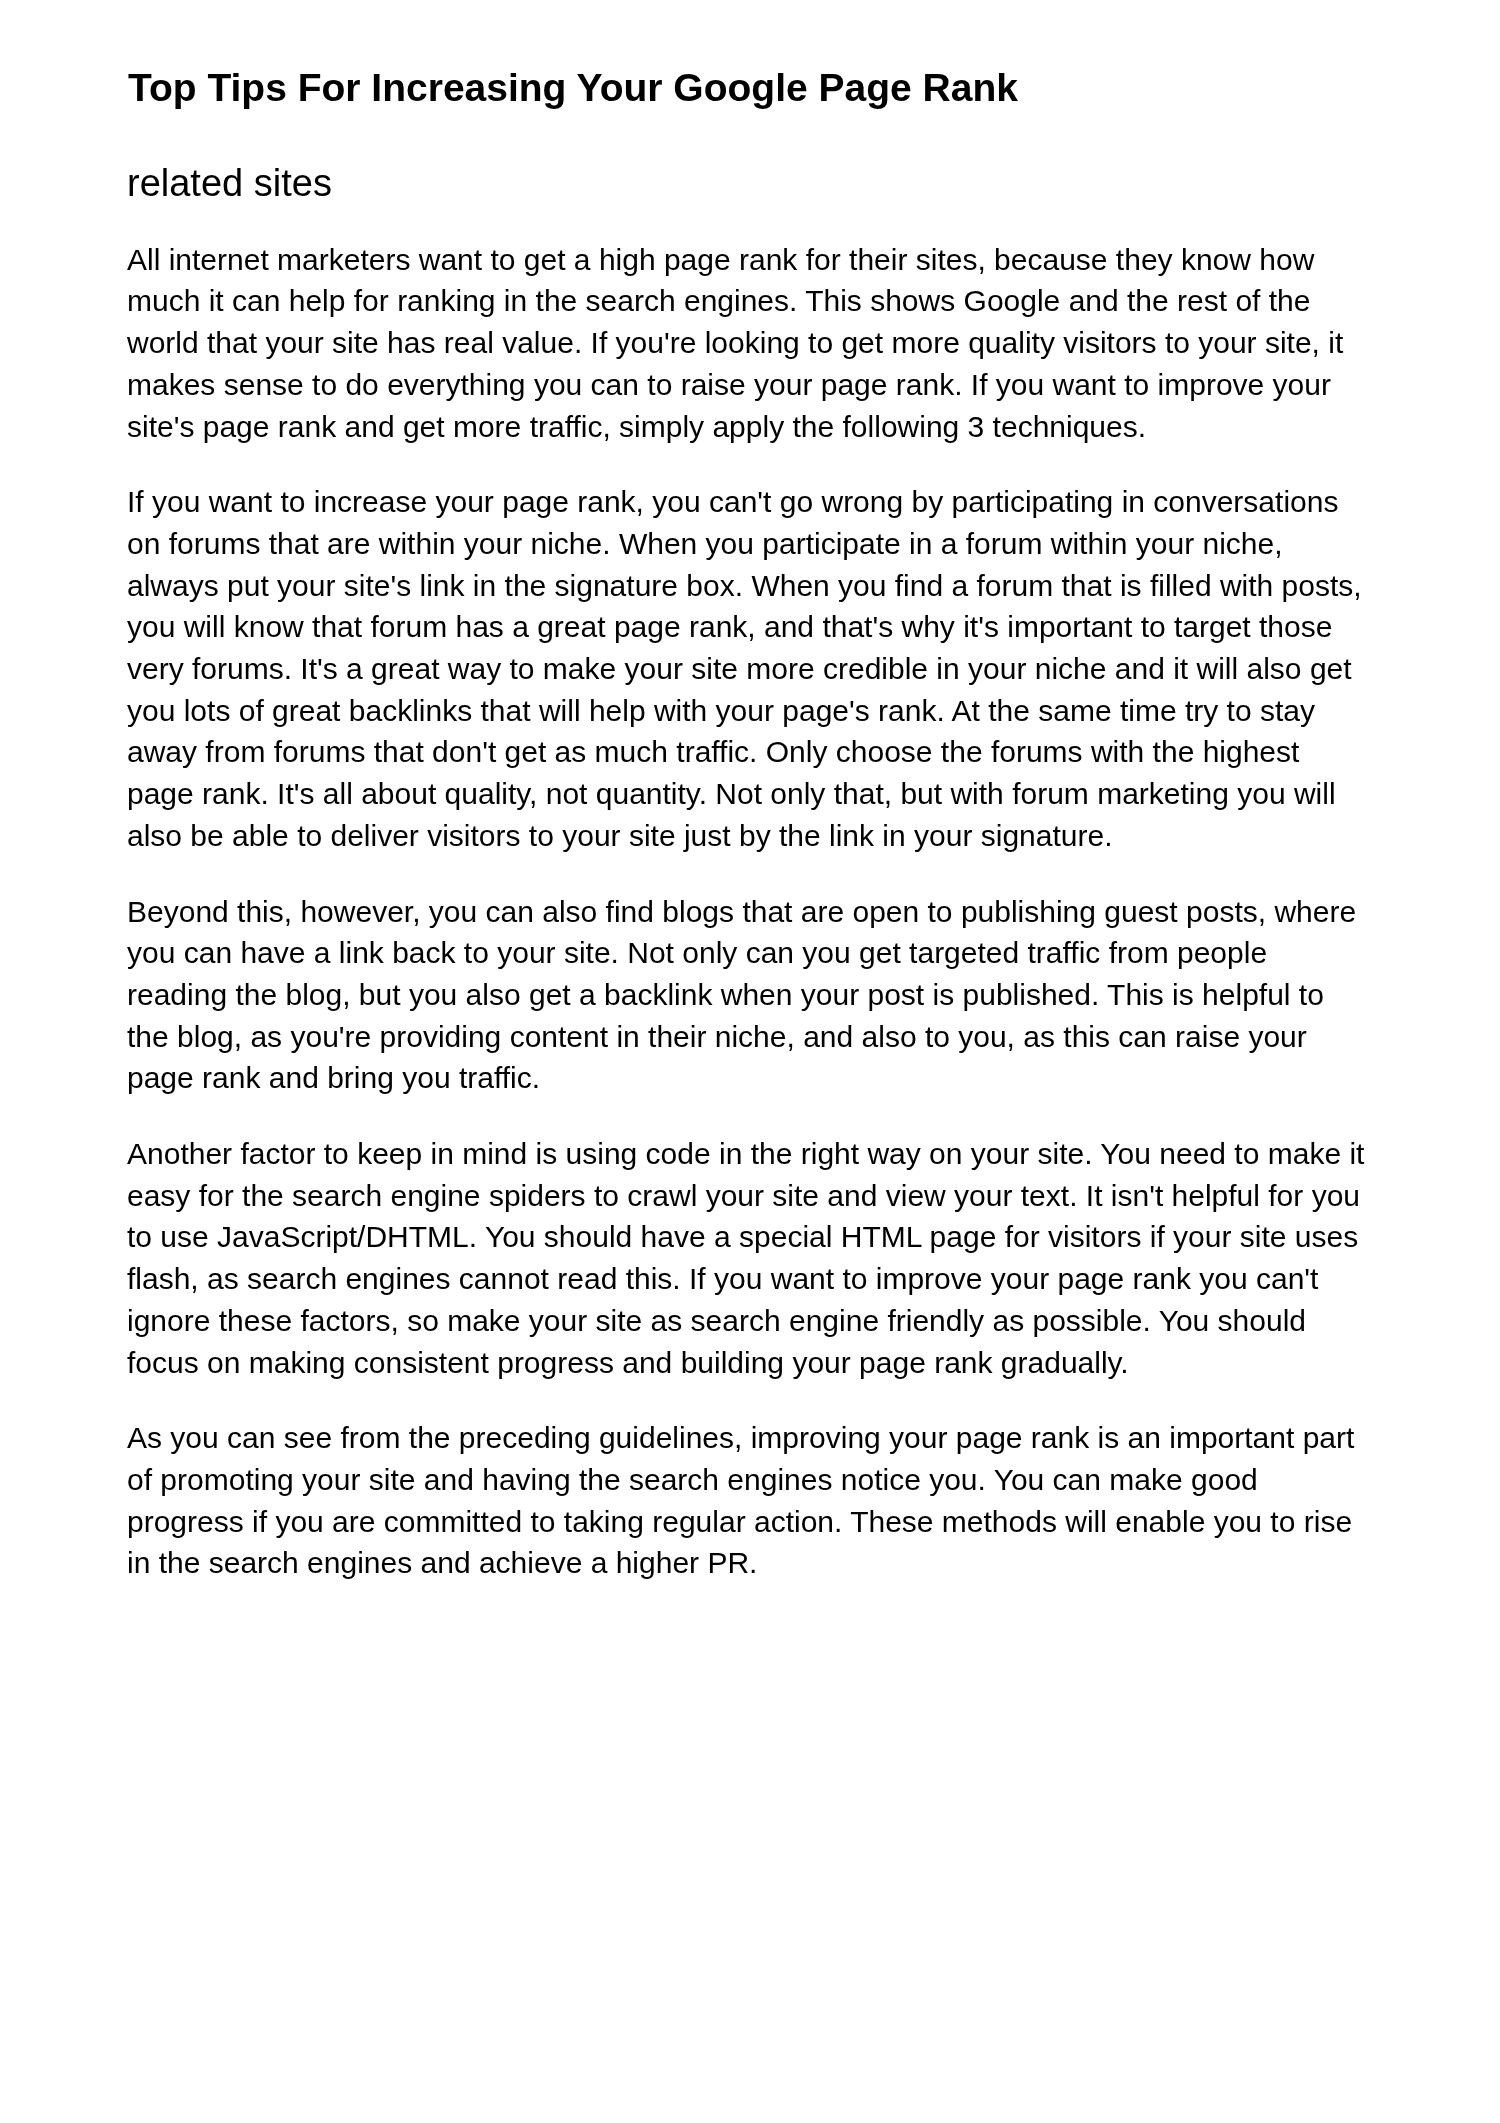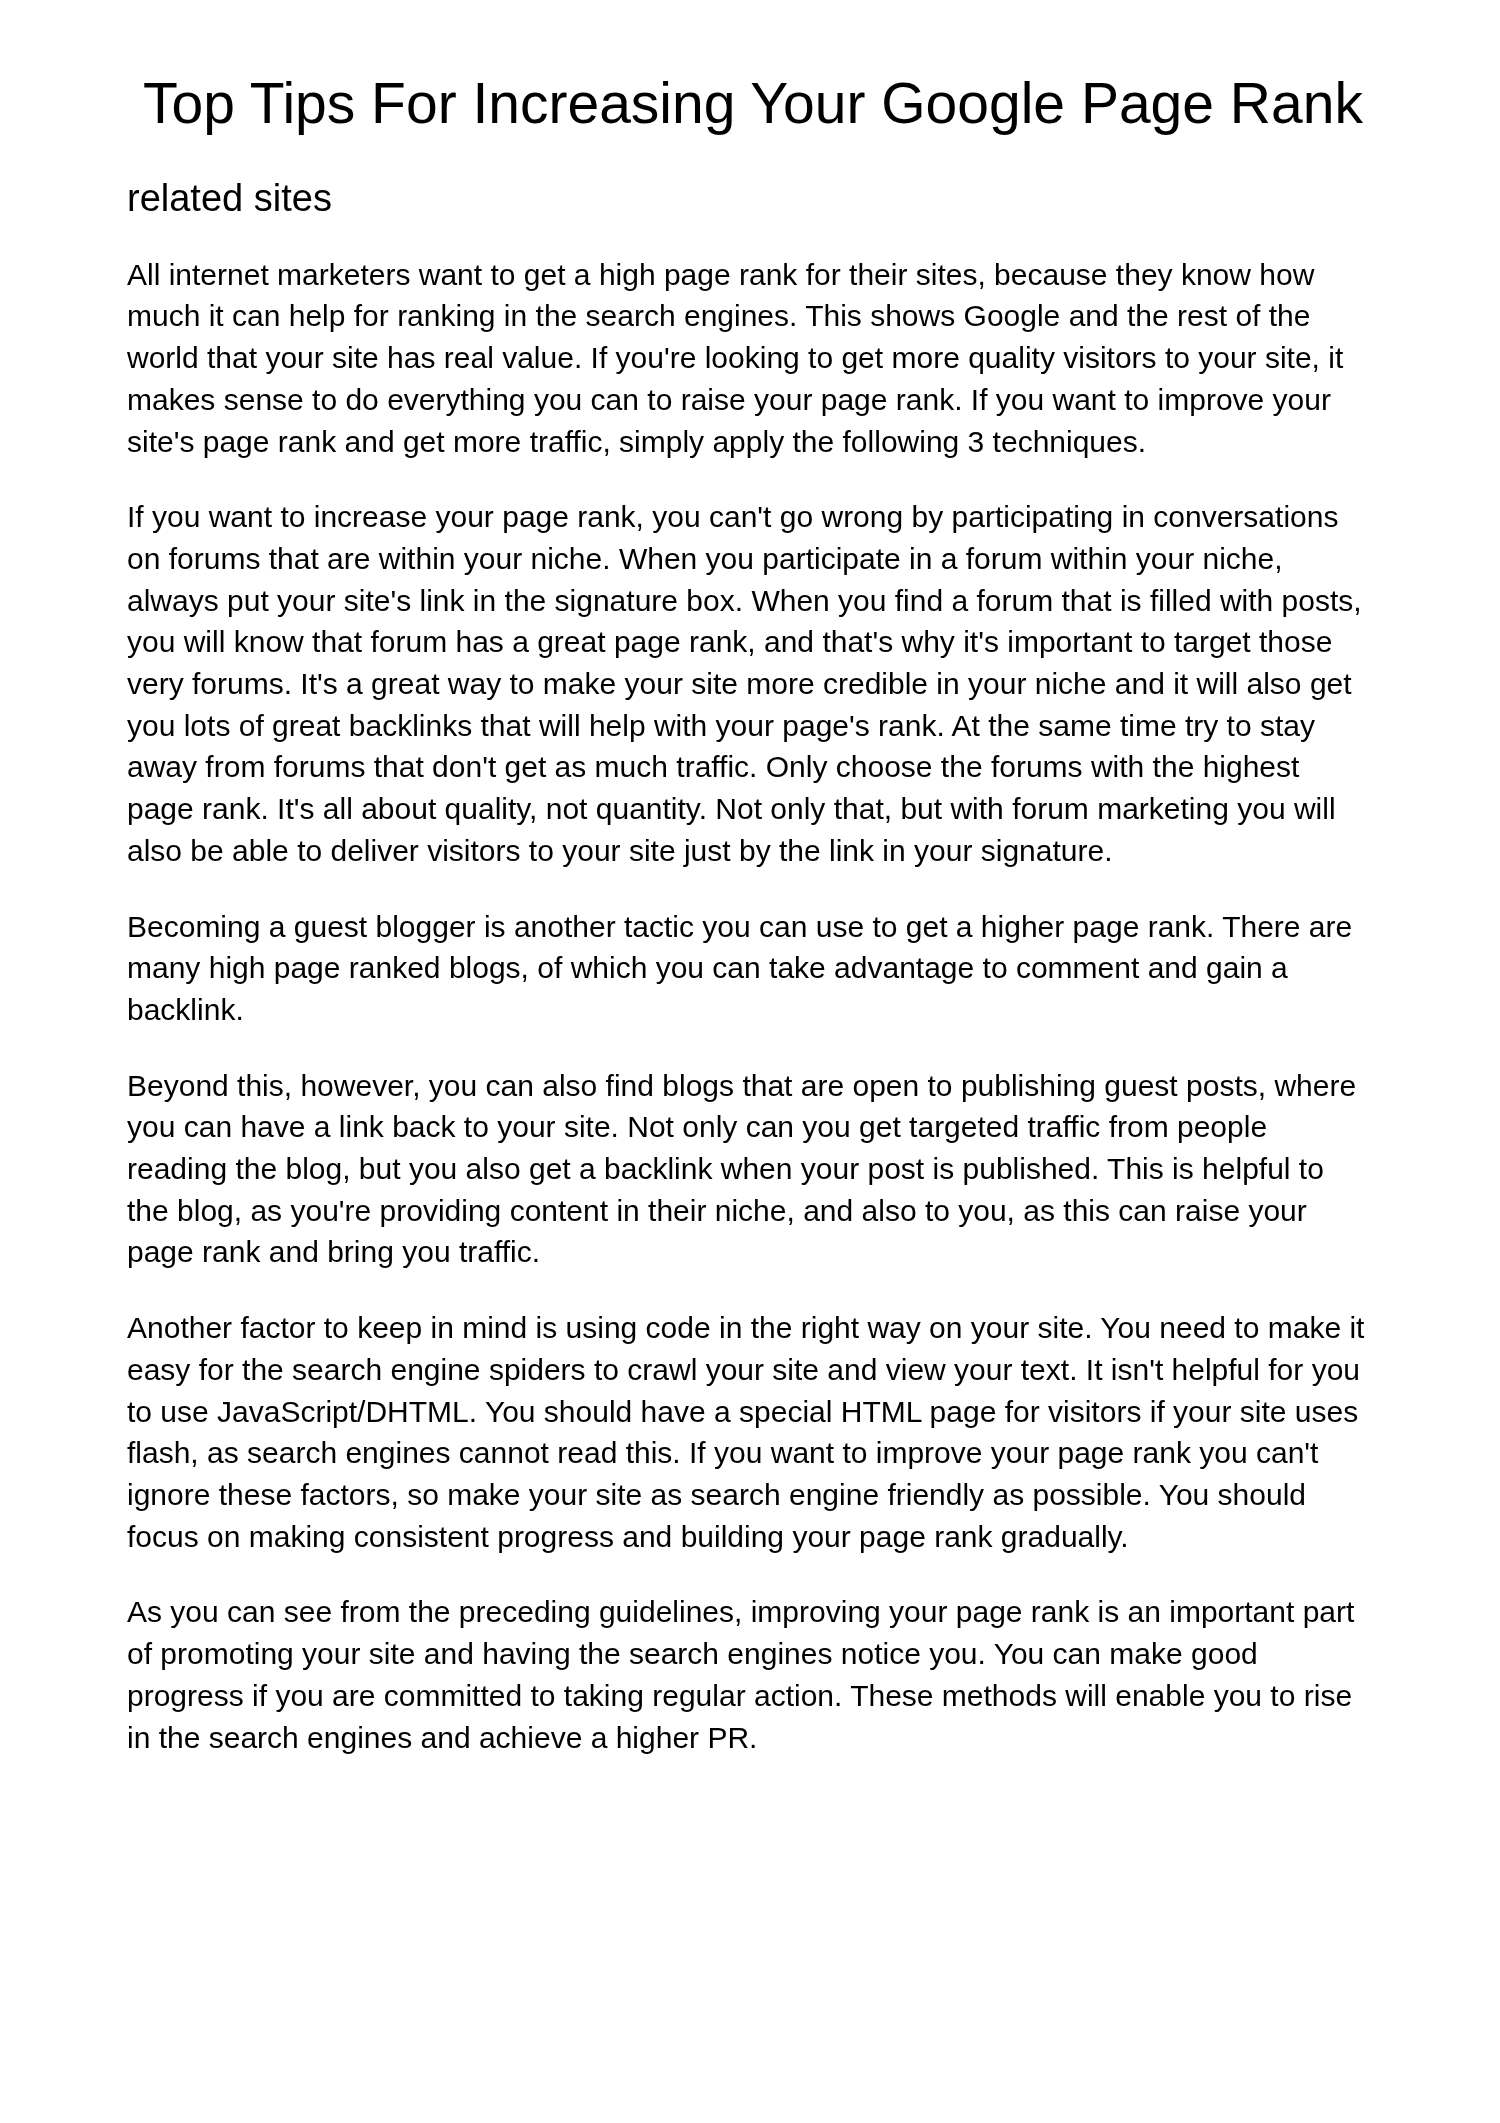--- a/index.html
+++ b/index.html
@@ -16,24 +16,24 @@
     font-family: "Liberation Sans", sans-serif;
     overflow: hidden;
   }
   .content {
     position: absolute;
     left: 127px;
     top: 59px;
     width: 1246px;
   }
   h1.title {
-    margin: 16px;
-    font-size: 57px;
+    margin: 1px;
+    font-size: 39px;
     line-height: 56px;
-    font-weight: 400;
+    font-weight: 700;
     letter-spacing: 0;
     white-space: nowrap;
   }
   .kicker {
     margin: 47px 0 0 0;
     font-size: 38px;
     line-height: 41.7px;
     font-weight: 400;
   }
   .body-paragraph {
@@ -48,19 +48,18 @@
 </head>
 <body>
 
 <div class="page">
   <main class="content">
     <h1 class="title">Top Tips For Increasing Your Google Page Rank</h1>
     <p class="kicker">related sites</p>
     <div id="paragraphs">
         <p class="body-paragraph">All internet marketers want to get a high page rank for their sites, because they know how much it can help for ranking in the search engines. This shows Google and the rest of the world that your site has real value. If you're looking to get more quality visitors to your site, it makes sense to do everything you can to raise your page rank. If you want to improve your site's page rank and get more traffic, simply apply the following 3 techniques.</p>
         <p class="body-paragraph">If you want to increase your page rank, you can't go wrong by participating in conversations on forums that are within your niche. When you participate in a forum within your niche, always put your site's link in the signature box. When you find a forum that is filled with posts, you will know that forum has a great page rank, and that's why it's important to target those very forums. It's a great way to make your site more credible in your niche and it will also get you lots of great backlinks that will help with your page's rank. At the same time try to stay away from forums that don't get as much traffic. Only choose the forums with the highest page rank. It's all about quality, not quantity. Not only that, but with forum marketing you will also be able to deliver visitors to your site just by the link in your signature.</p>
-        <p class="body-paragraph">Becoming a guest blogger is another tactic you can use to get a higher page rank. There are many high page ranked blogs, of which you can take advantage to comment and gain a backlink.</p>
         <p class="body-paragraph">Beyond this, however, you can also find blogs that are open to publishing guest posts, where you can have a link back to your site. Not only can you get targeted traffic from people reading the blog, but you also get a backlink when your post is published. This is helpful to the blog, as you're providing content in their niche, and also to you, as this can raise your page rank and bring you traffic.</p>
         <p class="body-paragraph">Another factor to keep in mind is using code in the right way on your site. You need to make it easy for the search engine spiders to crawl your site and view your text. It isn't helpful for you to use JavaScript/DHTML. You should have a special HTML page for visitors if your site uses flash, as search engines cannot read this. If you want to improve your page rank you can't ignore these factors, so make your site as search engine friendly as possible. You should focus on making consistent progress and building your page rank gradually.</p>
         <p class="body-paragraph">As you can see from the preceding guidelines, improving your page rank is an important part of promoting your site and having the search engines notice you. You can make good progress if you are committed to taking regular action. These methods will enable you to rise in the search engines and achieve a higher PR.</p>
       </div>
   </main>
 </div>
 
 </body></html>

